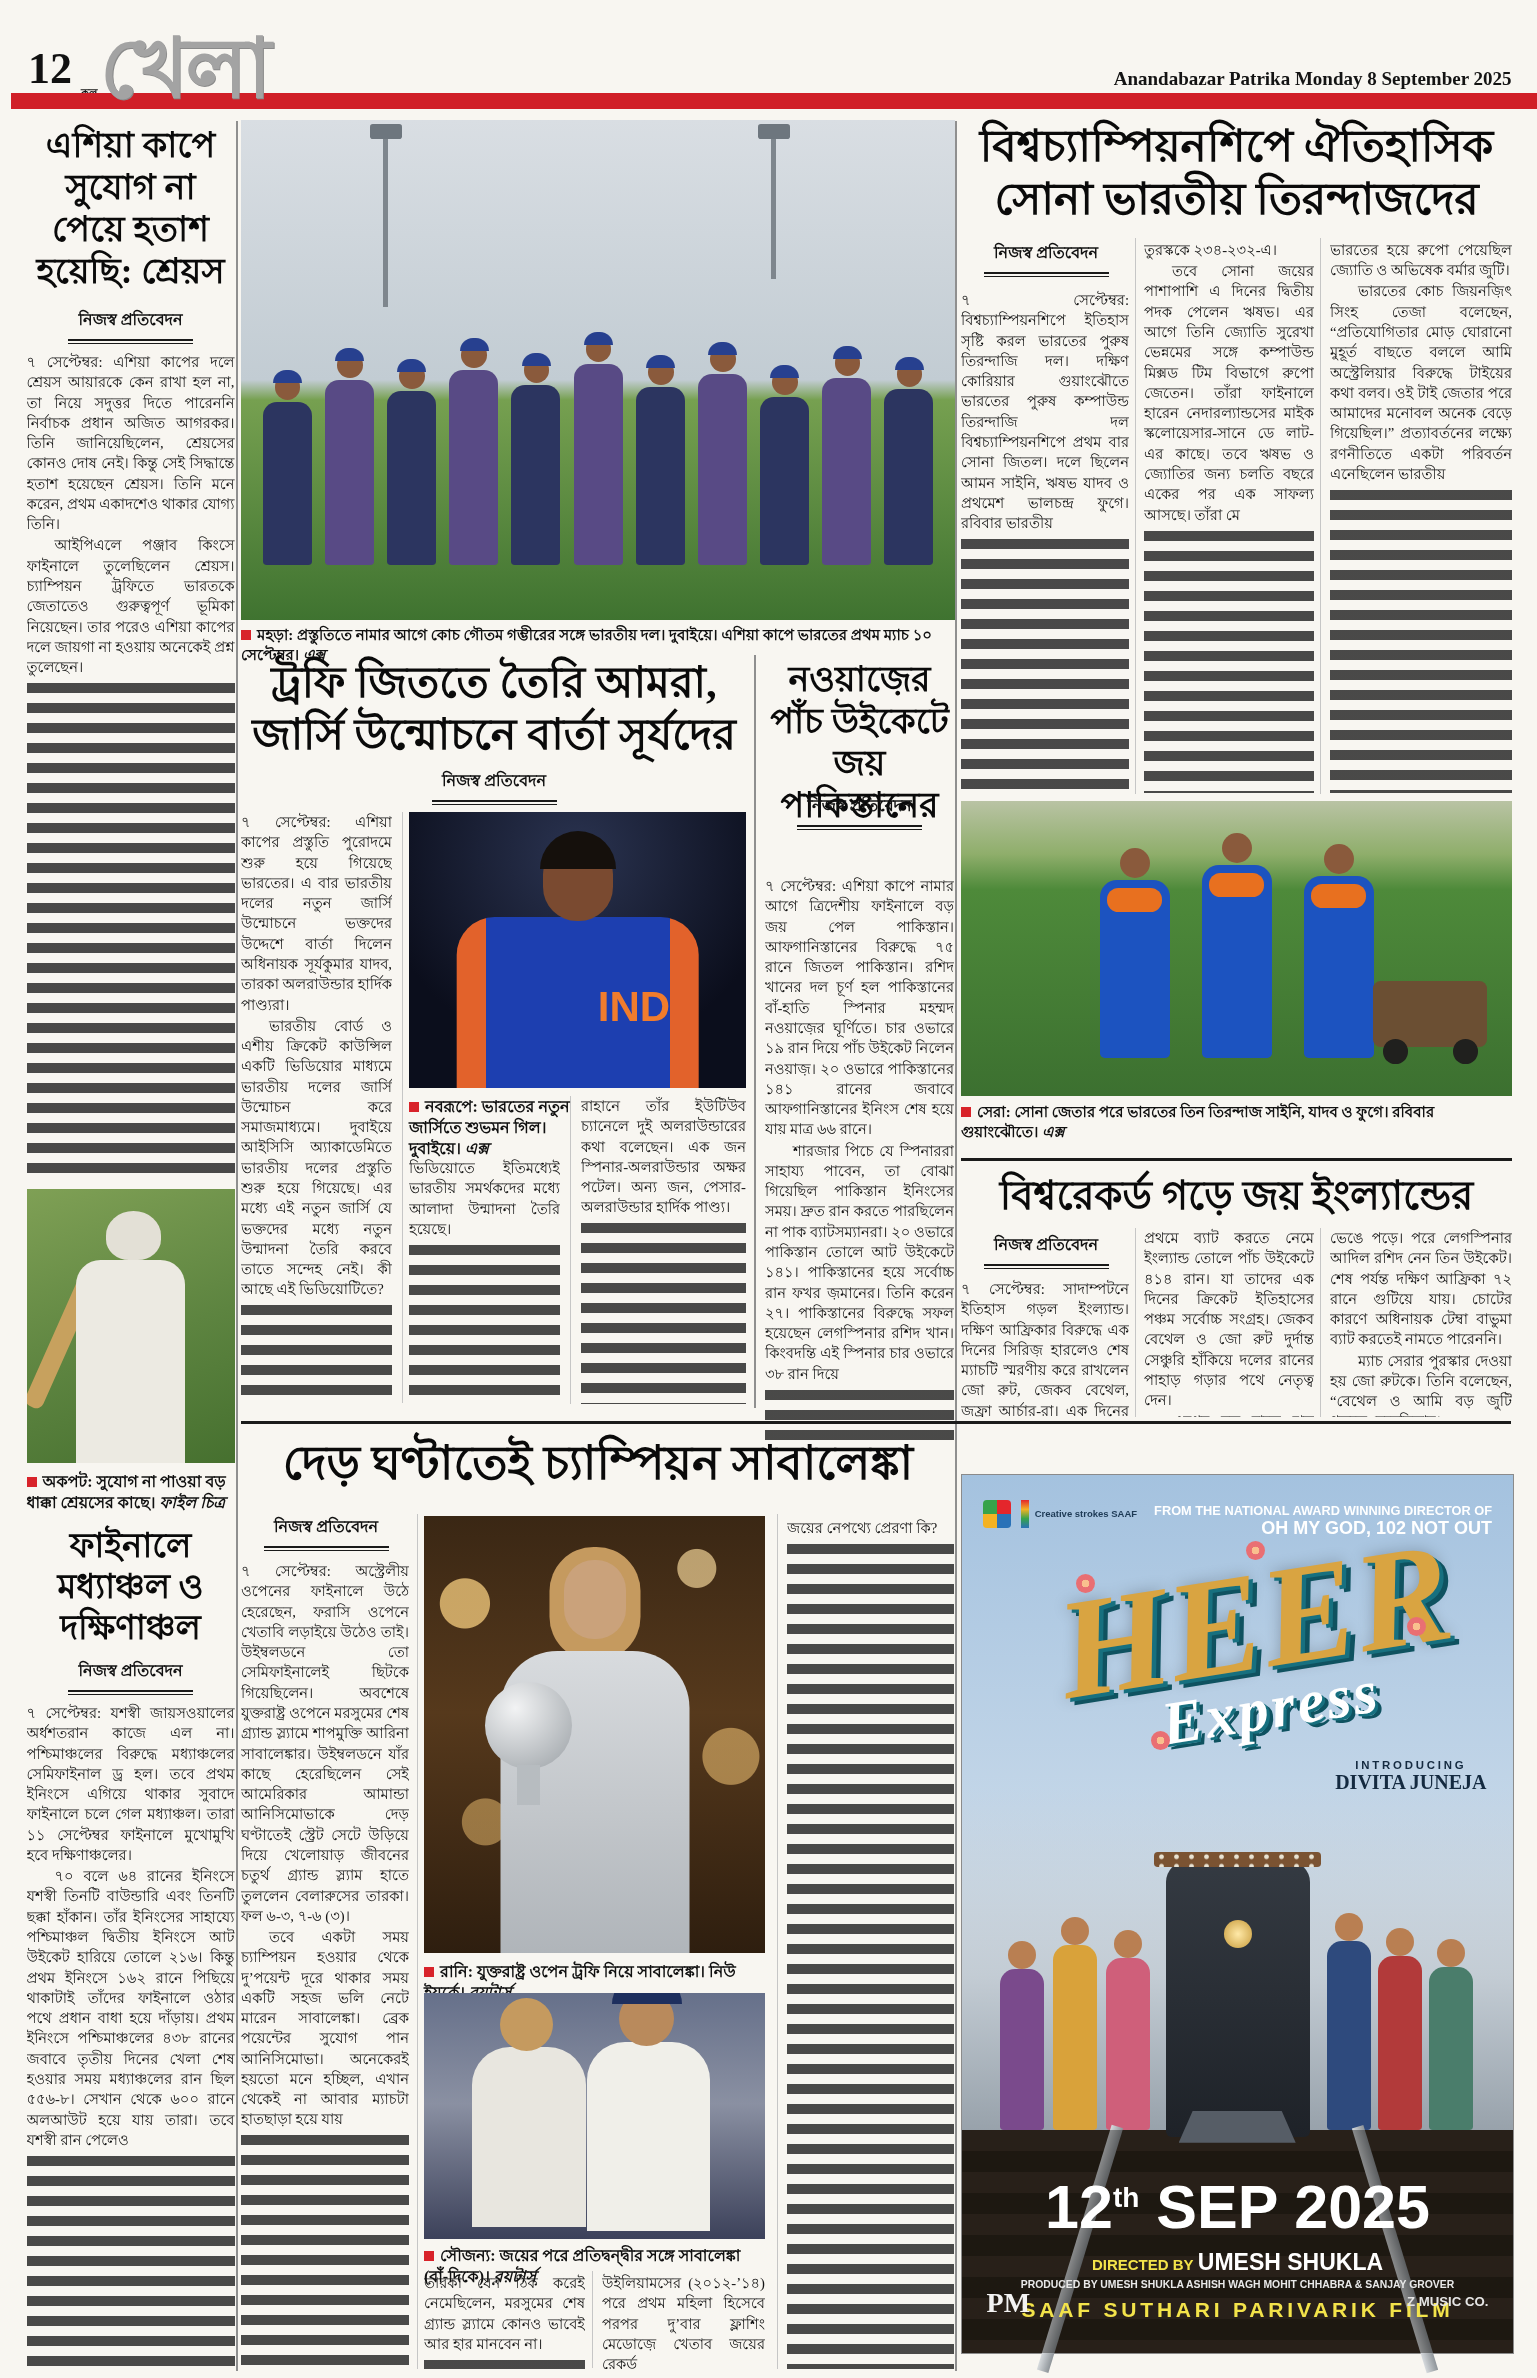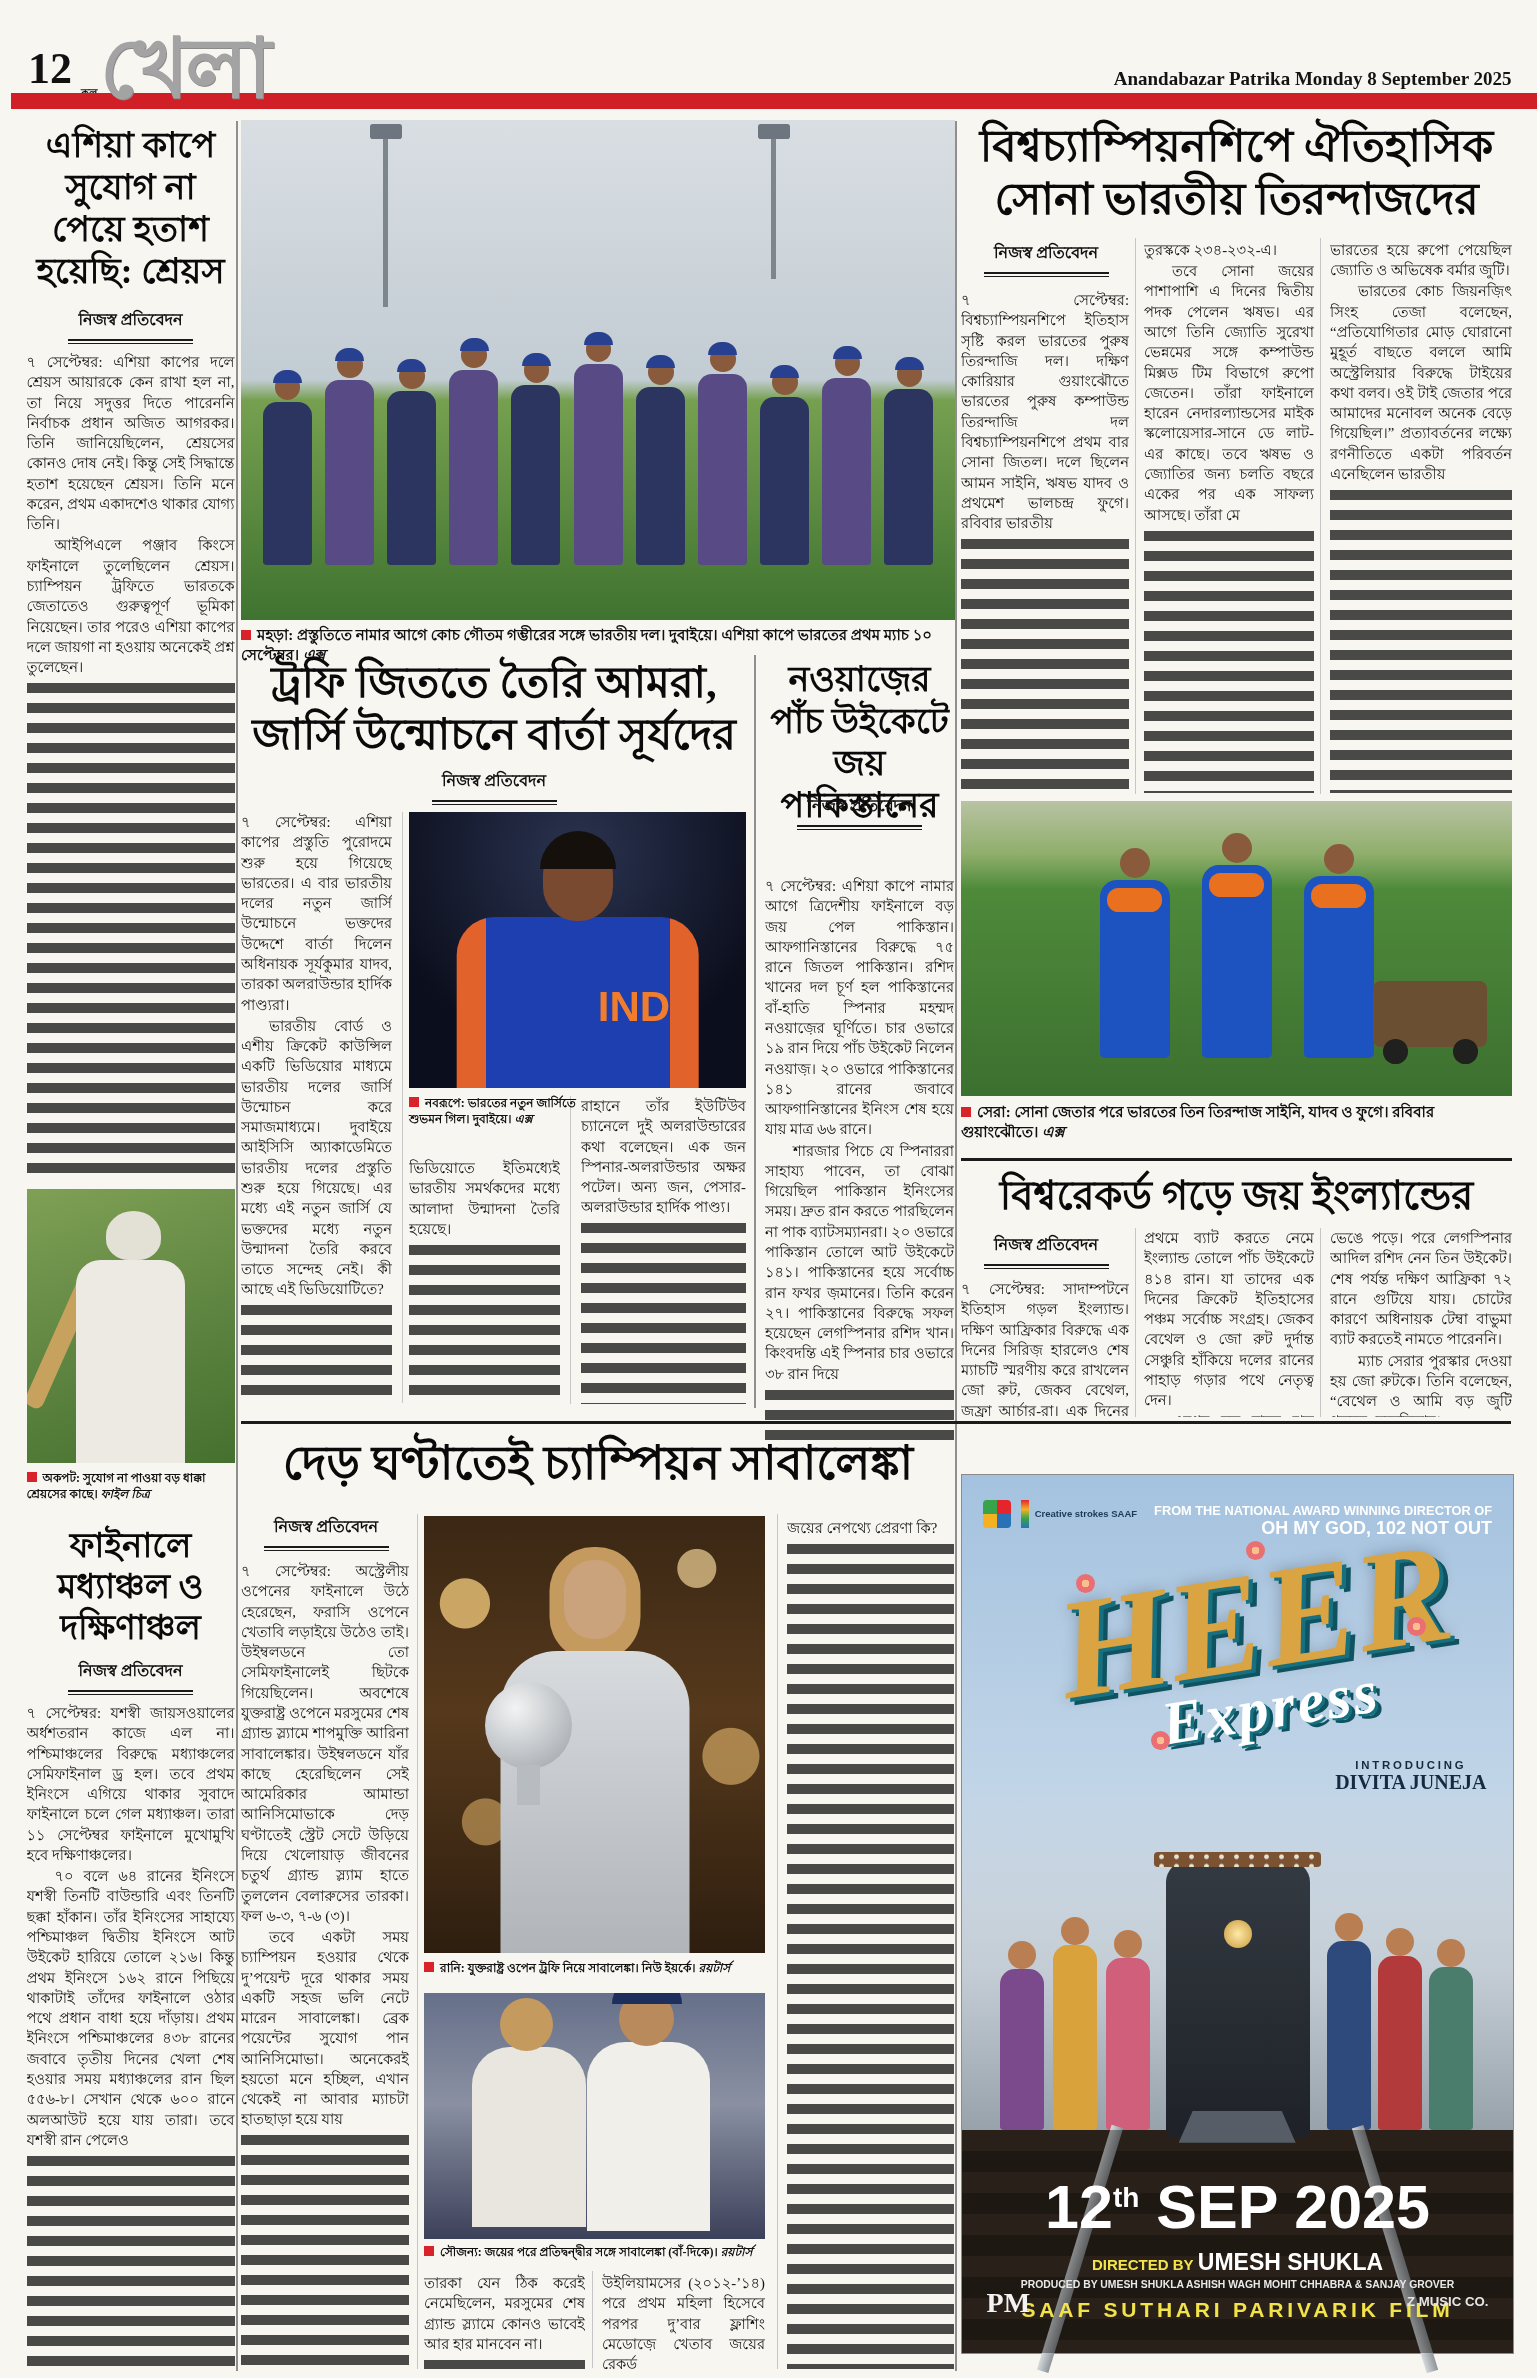--- a/index.html
+++ b/index.html
@@ -10,21 +10,21 @@
   
   .hl{font-weight:700;text-align:center;color:#0a0a0a;line-height:1.2;}
   .byline{font-weight:700;text-align:center;font-size:16px;color:#111;}
   .blr{width:125px;margin:4.7px auto 0;border-top:2.8px solid #1a1a1a;border-bottom:1.4px solid #1a1a1a;height:2.8px;}
   
   .body{font-size:14.7px;line-height:1.38;text-align:justify;overflow:hidden;}
   .body p{margin:0;}
   .body p+p{text-indent:28px;margin-top:0.9px;}
   .g{background:repeating-linear-gradient(180deg,rgba(30,30,30,.8) 0 10px,transparent 10px 20px);margin-top:5.7px;}
   
-  .cap{font-size:12px;font-weight:700;line-height:1.32;color:#101010;}
+  .cap{font-size:16px;font-weight:700;line-height:1.32;color:#101010;}
   .cap .sq{display:inline-block;width:10.4px;height:10.4px;background:#d8232a;margin-right:5.7px;}
   .cap .cr{font-style:italic;}
   
   .vr{background:#8f8f8f;width:1.9px;}
   .vrt{background:#c6c6c6;width:0.9px;}
   .hr{background:#1b1b1b;height:2.8px;}
   
   .rbar{position:absolute;left:11.4px;right:0;top:93px;height:16px;background:#d01f27;}
   .pgnum{font-size:44px;font-weight:700;color:#111;line-height:1;}
   .edz{font-size:11.4px;font-weight:700;}

